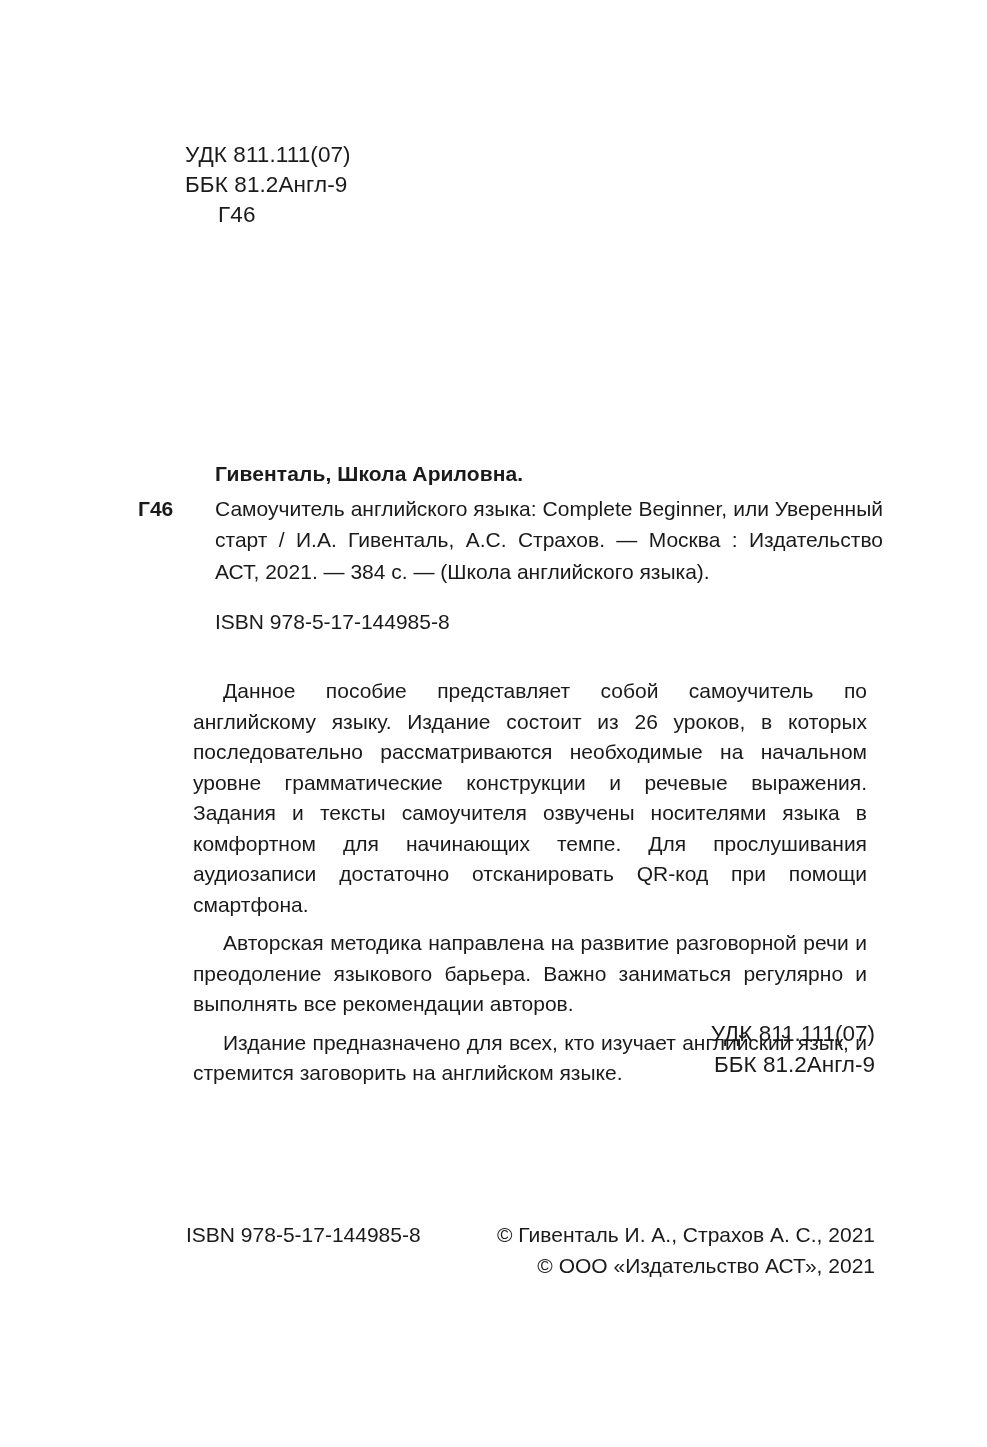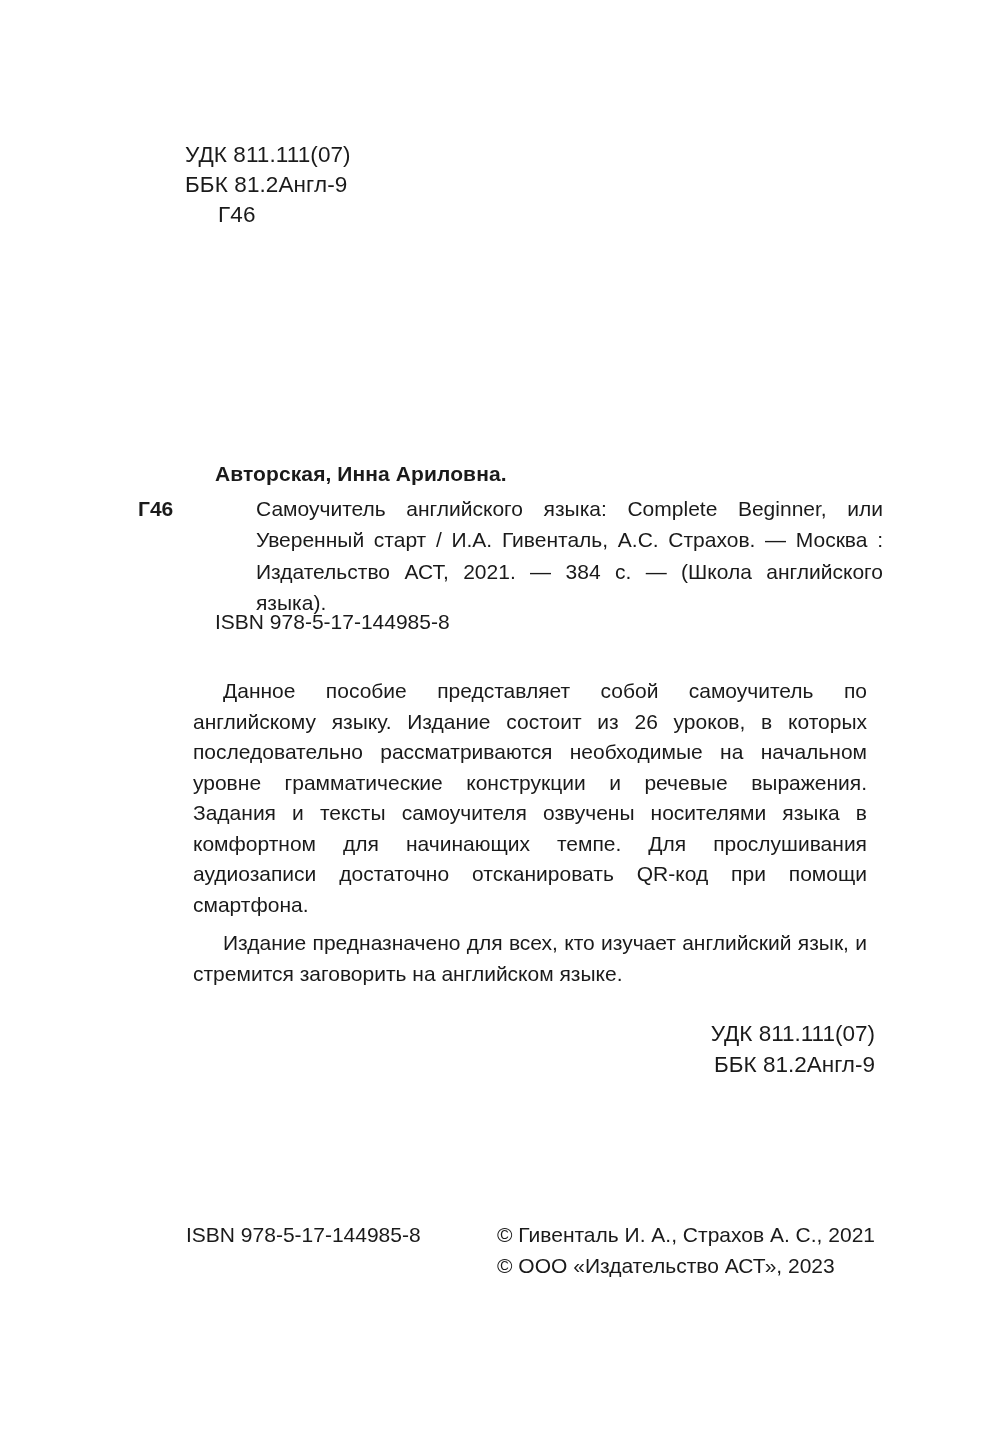--- a/index.html
+++ b/index.html
@@ -56,21 +56,21 @@
     margin-top: 3px;
   }
   .biblio-marker {
     position: absolute;
     left: 0;
     top: 0;
     font-weight: bold;
     font-size: 21px;
   }
   .biblio-text {
-    margin-left: 118px;
+    margin-left: 77px;
     text-align: justify;
     text-justify: inter-word;
     text-indent: 0;
   }
 
   
   .isbn-main {
     position: absolute;
     left: 215px;
     top: 607px;
@@ -114,56 +114,57 @@
     left: 186px;
     top: 1220px;
     font-size: 21px;
     line-height: 30px;
     white-space: nowrap;
   }
   .footer-copy {
     position: absolute;
     right: 112px;
     top: 1220px;
-    text-align: left;
+    text-align: right;
     font-size: 21px;
     line-height: 30.5px;
   }
   .footer-copy .line { white-space: nowrap; }
 </style>
 </head>
 <body>
 
 <div class="page">
 
   <div class="class-block">
     <div class="line">УДК 811.111(07)</div>
     <div class="line">ББК 81.2Англ-9</div>
     <div class="line code-g">Г46</div>
   </div>
 
   <div class="biblio">
-    <div class="biblio-author">Авторская, Инна Ариловна.</div>
+    <div class="biblio-author">Гивенталь, Школа Ариловна.</div>
     <div class="biblio-body">
       <span class="biblio-marker">Г46</span>
       <div class="biblio-text">Самоучитель английского языка: Complete Beginner, или Уверенный старт / И.А. Гивенталь, А.С. Страхов. — Москва : Издательство АСТ, 2021. — 384 с. — (Школа английского языка).</div>
     </div>
   </div>
 
   <div class="isbn-main">ISBN 978-5-17-144985-8</div>
 
   <div class="annotation">
     <p>Данное пособие представляет собой самоучитель по английскому языку. Издание состоит из 26 уроков, в которых последовательно рассматриваются необходимые на начальном уровне грамматические конструкции и речевые выражения. Задания и тексты самоучителя озвучены носителями языка в комфортном для начинающих темпе. Для прослушивания аудиозаписи достаточно отсканировать QR-код при помощи смартфона.</p>
+    <p>Авторская методика направлена на развитие разговорной речи и преодоление языкового барьера. Важно заниматься регулярно и выполнять все рекомендации авторов.</p>
     <p><span>Издание предназначено </span><span class="ital">для всех</span><span>, кто изучает английский язык, и стремится заговорить на английском языке.</span></p>
   </div>
 
   <div class="class-repeat">
     <div class="line">УДК 811.111(07)</div>
     <div class="line">ББК 81.2Англ-9</div>
   </div>
 
   <div class="footer-isbn">ISBN 978-5-17-144985-8</div>
   <div class="footer-copy">
     <div class="line">© Гивенталь И. А., Страхов А. С., 2021</div>
-    <div class="line">© ООО «Издательство АСТ», 2023</div>
+    <div class="line">© ООО «Издательство АСТ», 2021</div>
   </div>
 
 </div>
 
 </body></html>

